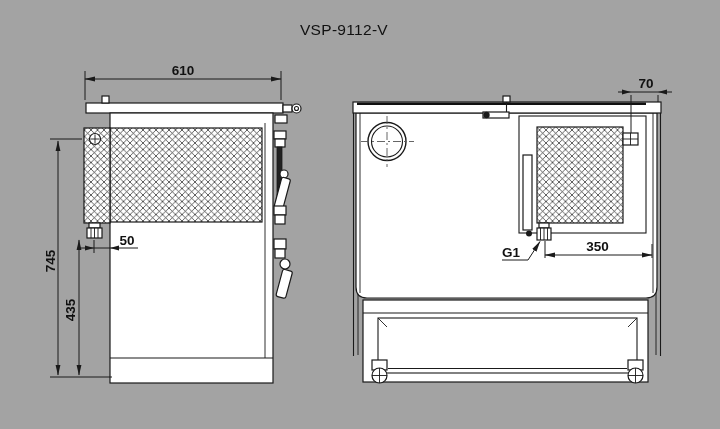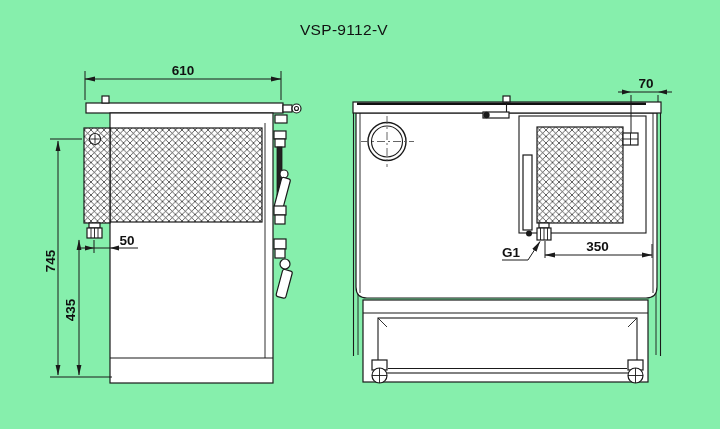--- a/index.html
+++ b/index.html
@@ -1,16 +1,16 @@
 <!DOCTYPE html>
 <html><head>
 <meta charset="utf-8">
 <style>
   html,body{margin:0;padding:0;background:#ffffff;}
-  .page{position:relative;width:720px;height:429px;background:#86efac;overflow:hidden;
+  .page{position:relative;width:720px;height:429px;background:#a3a3a3;overflow:hidden;
         font-family:"Liberation Sans", sans-serif;}
   svg{display:block;}
   .ln{stroke:#1a1a1a;stroke-width:1.1;fill:none;}
   .ln2{stroke:#1a1a1a;stroke-width:1.4;fill:none;}
   .thick{stroke:#111;stroke-width:2.6;fill:none;}
   .thin{stroke:#1a1a1a;stroke-width:0.9;fill:none;}
   .wf{fill:#ffffff;stroke:#1a1a1a;stroke-width:1.2;}
   .bf{fill:#1a1a1a;stroke:none;}
   .df{fill:#222;stroke:#1a1a1a;stroke-width:0.8;}
   .dim{stroke:#1a1a1a;stroke-width:1;fill:none;}

